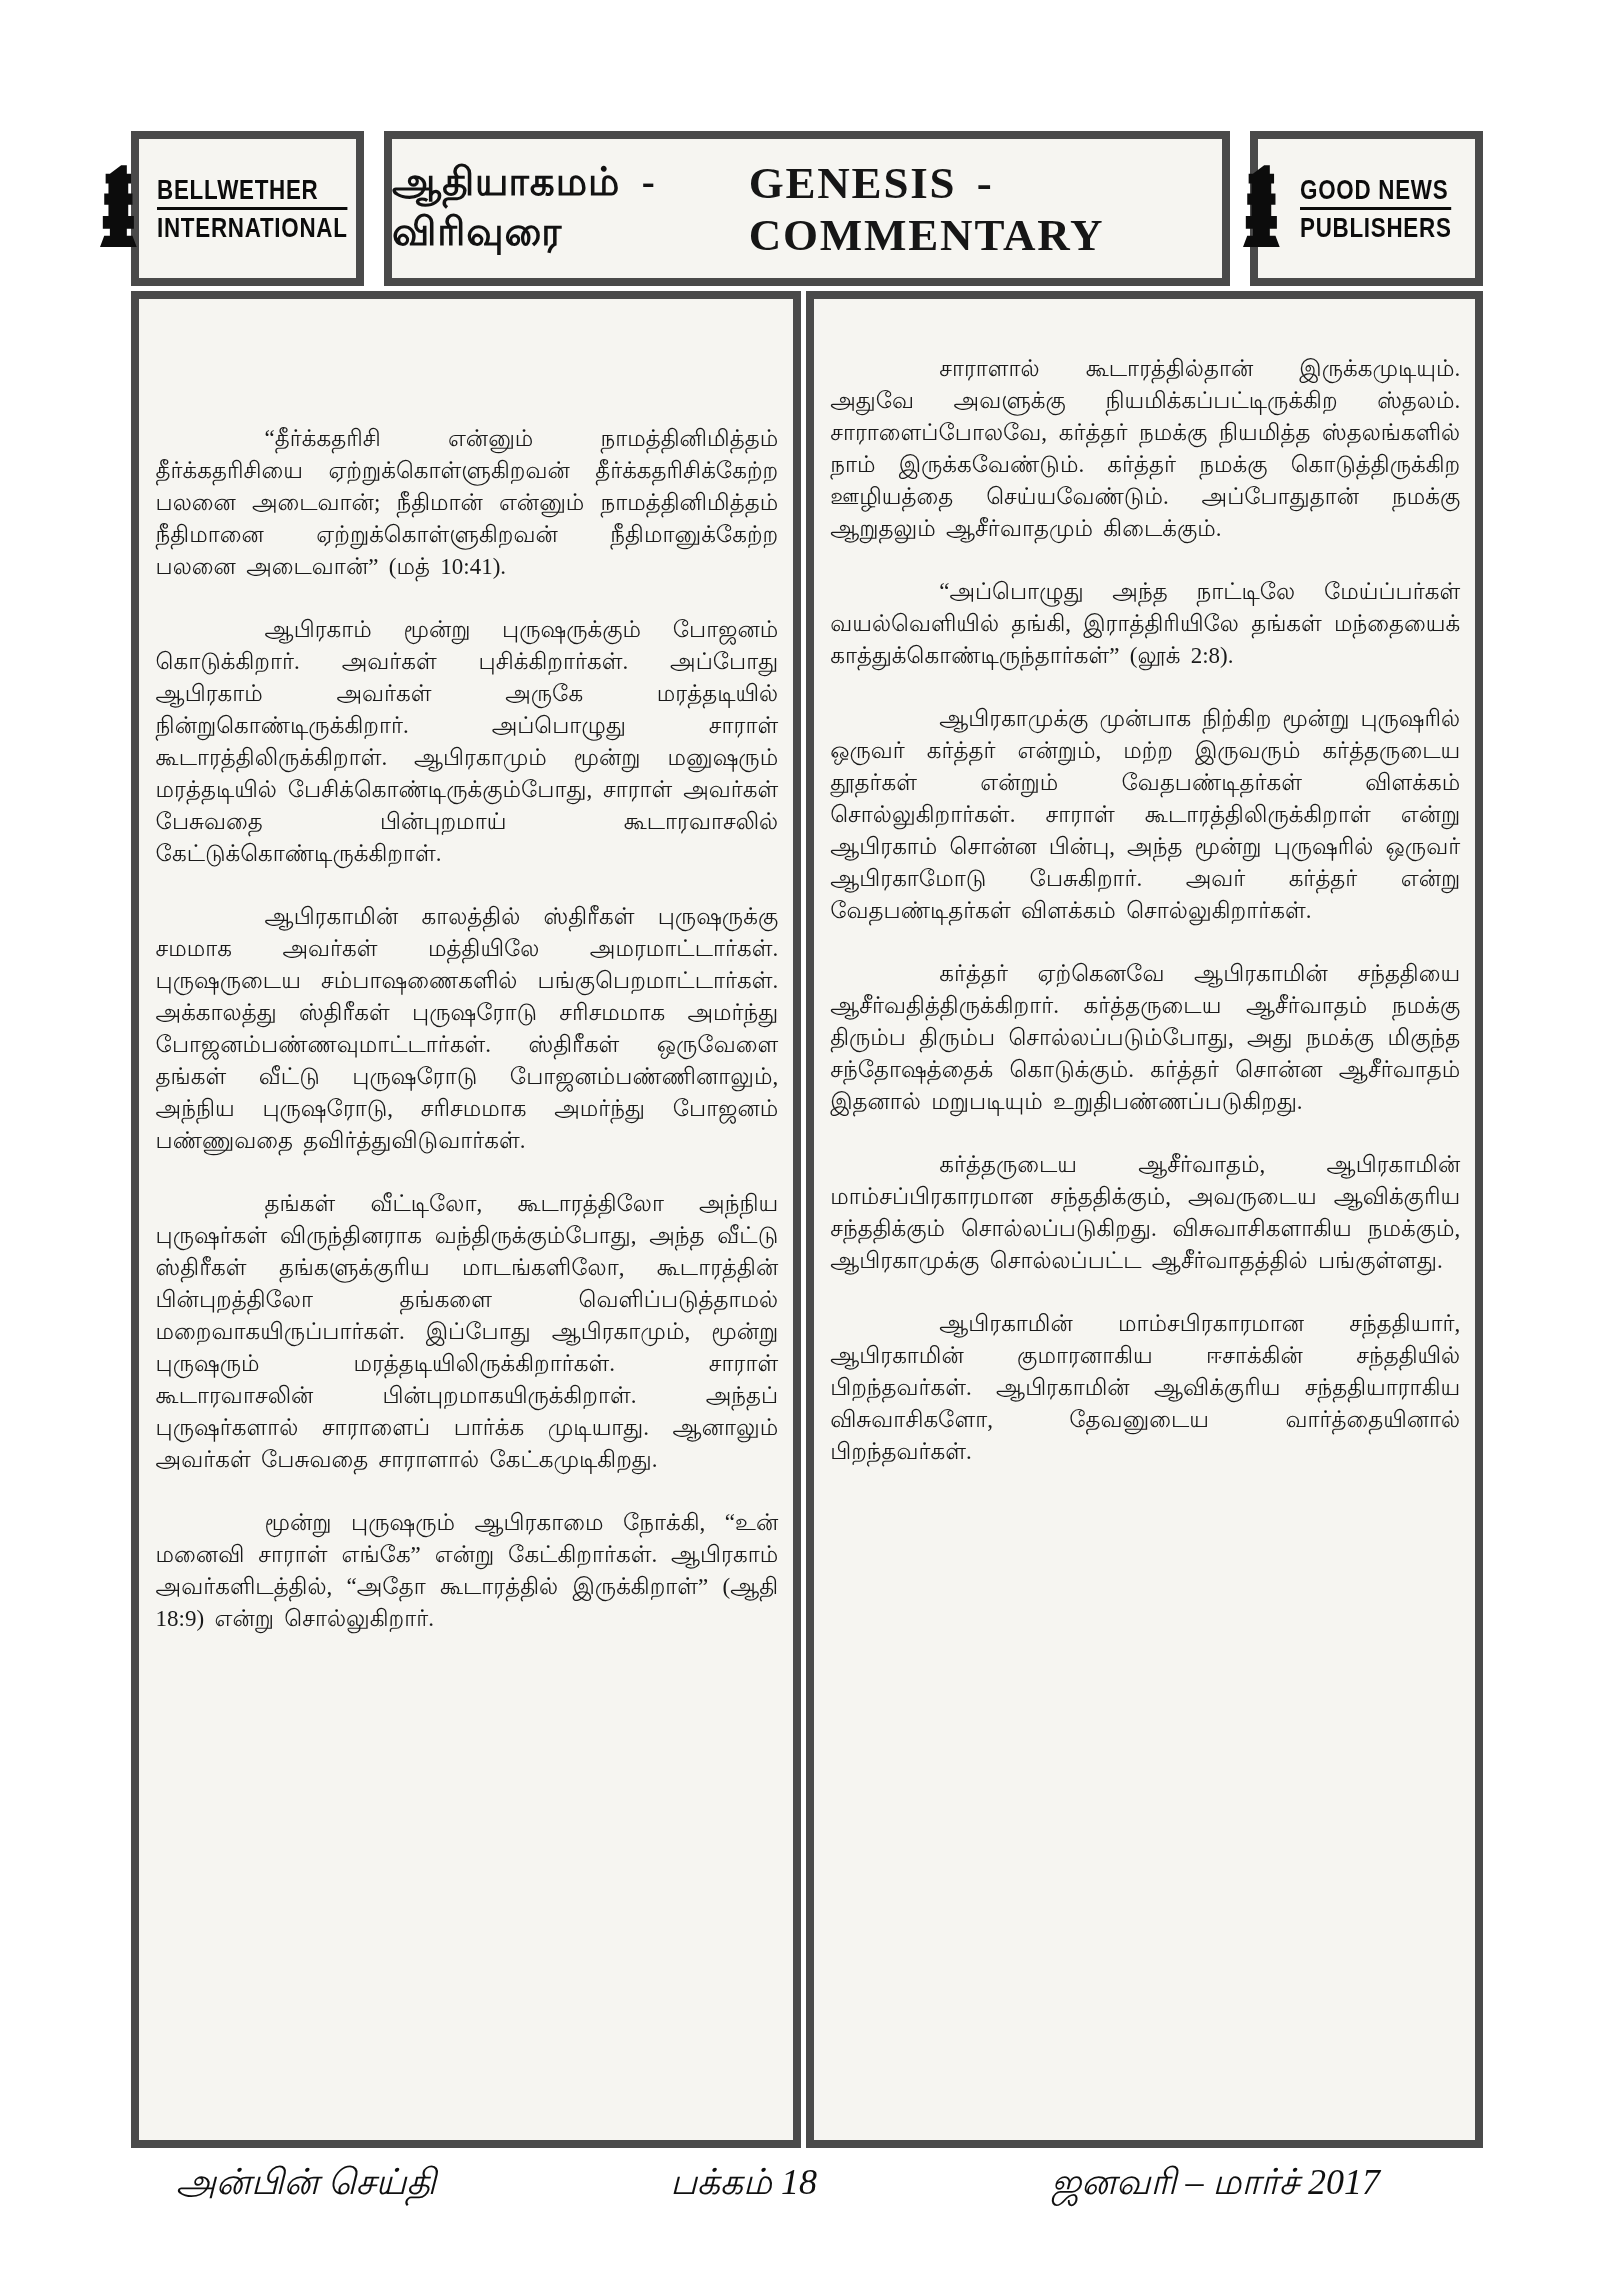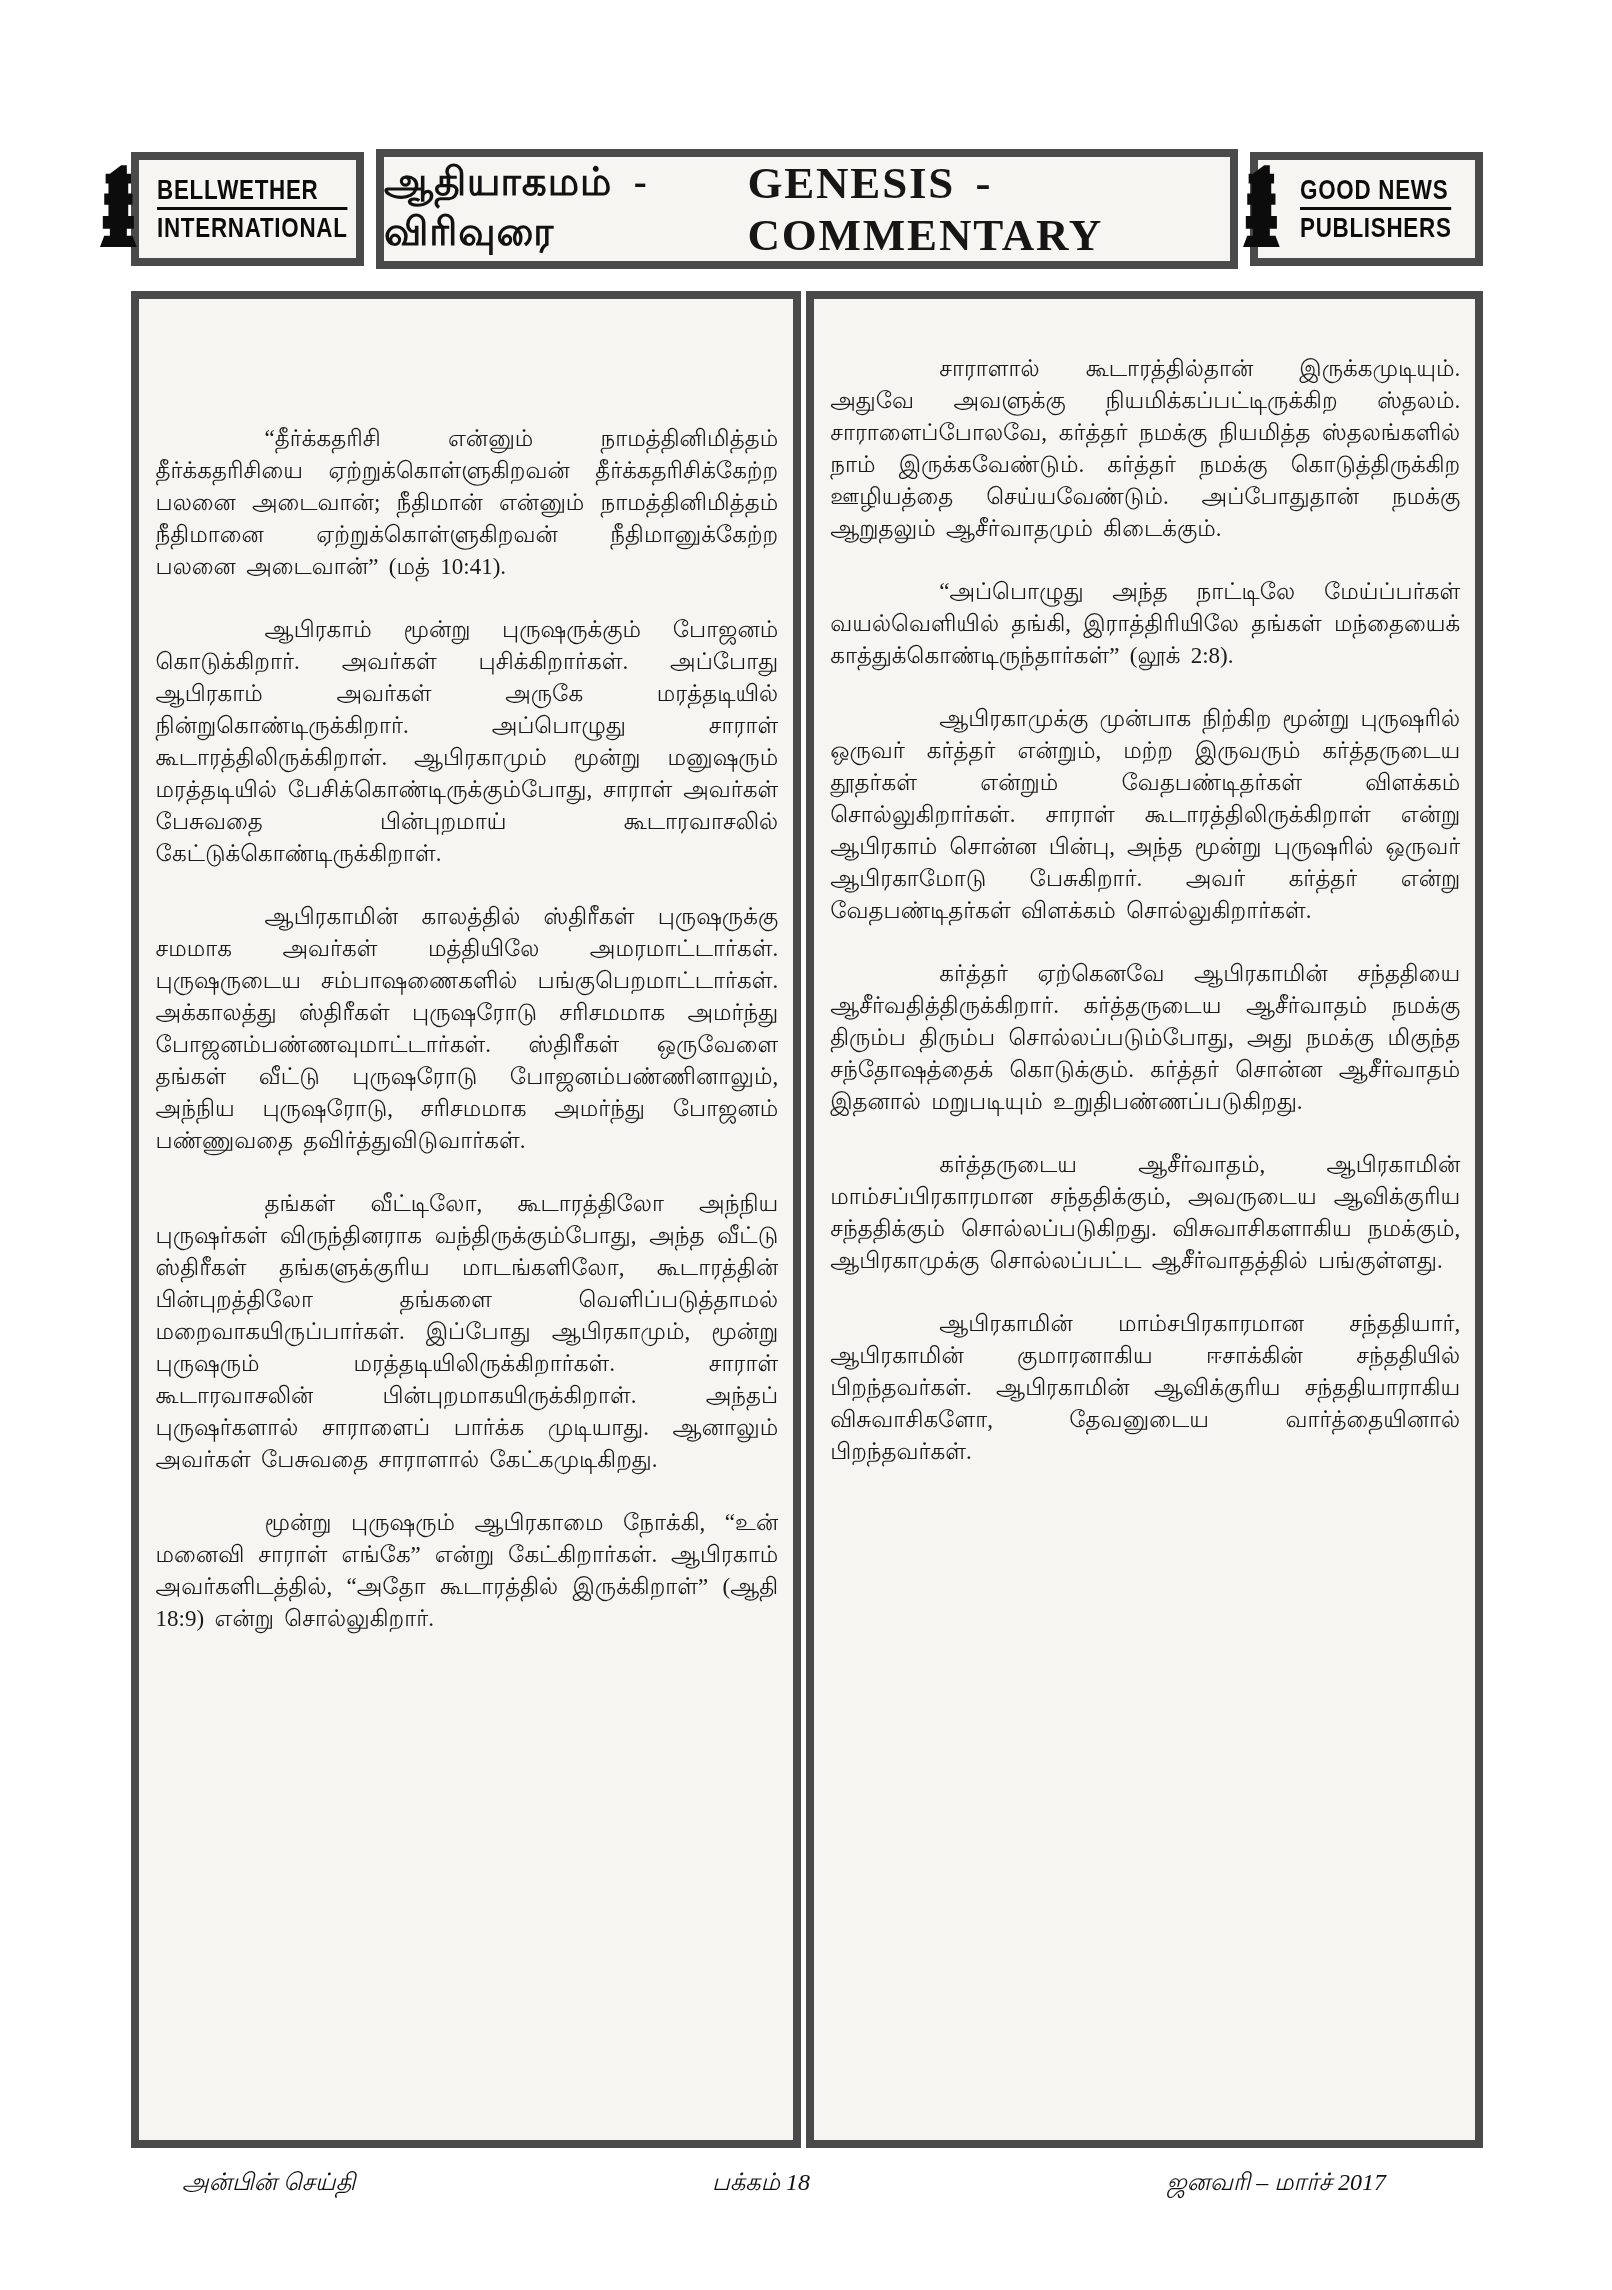--- a/index.html
+++ b/index.html
@@ -14,21 +14,21 @@
     background:var(--page-bg);
     font-family:"Liberation Serif","DejaVu Serif",serif;
     color:var(--text);
     overflow:hidden;
   }
   .page{position:relative;width:1612px;height:2291px;}
   .frame{
     position:absolute;left:131px;top:131px;width:1352px;
   }
   
-  .header-row{display:flex;gap:12px;height:155px;align-items:center;}
+  .header-row{display:flex;gap:20px;height:155px;}
   .cell{
     border:8.3px solid var(--border);
     background:var(--cell-bg);
   }
   .logo-cell{
     width:233px;flex:0 0 233px;
     display:flex;align-items:center;justify-content:center;gap:9.2px;
   }
   .statue{width:48px;height:98px;fill:#0c0c0c;flex:0 0 auto;}
   .logo-text{
@@ -62,23 +62,23 @@
   .para{
     font-size:23px;line-height:32px;
     text-align:justify;text-indent:109px;
     word-spacing:4.6px;
     margin-bottom:31px;
     color:var(--text);
   }
   .para:last-child{margin-bottom:0;}
   
   .footer{
-    position:absolute;left:131px;top:2160px;width:1352px;height:48px;
+    position:absolute;left:125px;top:2160px;width:1352px;height:48px;
     display:flex;align-items:center;justify-content:space-between;
-    font-style:italic;font-size:24px;color:#101010;
+    font-style:italic;font-size:36px;color:#101010;
     padding-left:51px;padding-right:97px;
   }
 </style>
 </head>
 <body>
 
 <div class="page">
   <div class="frame">
 
     <header class="header-row">

